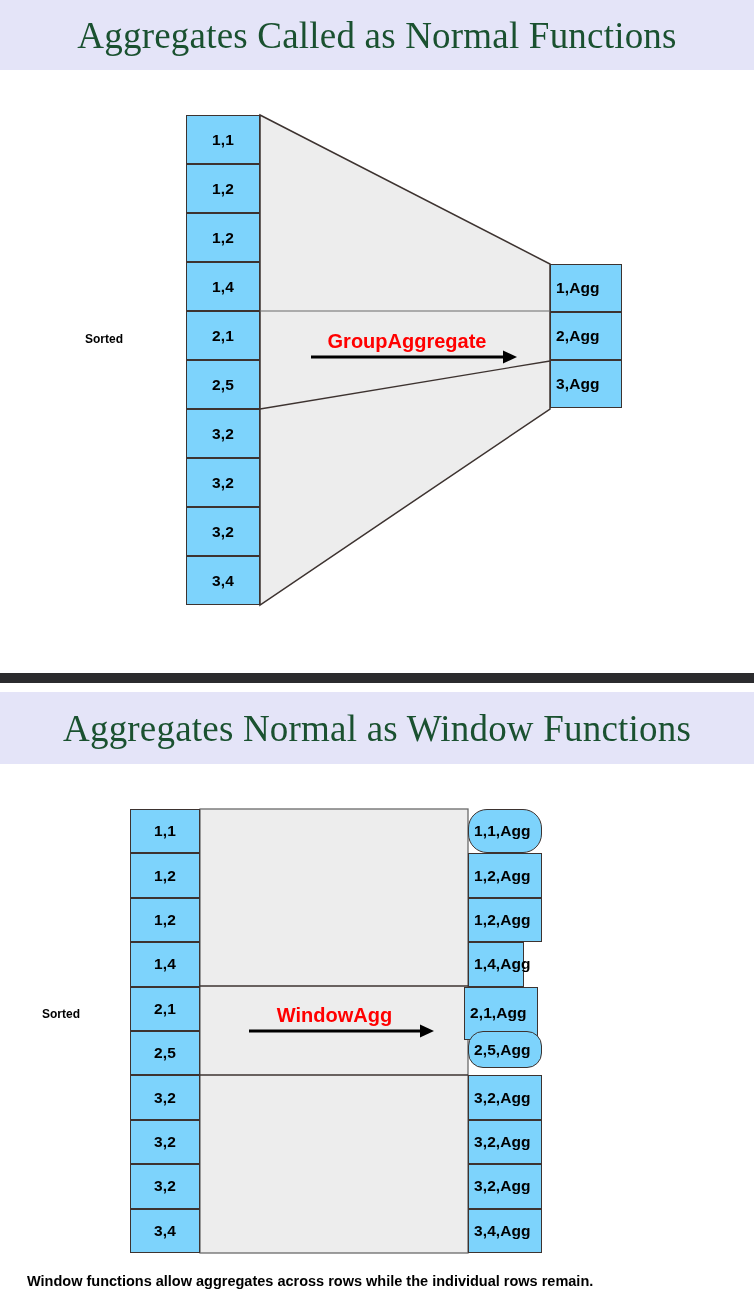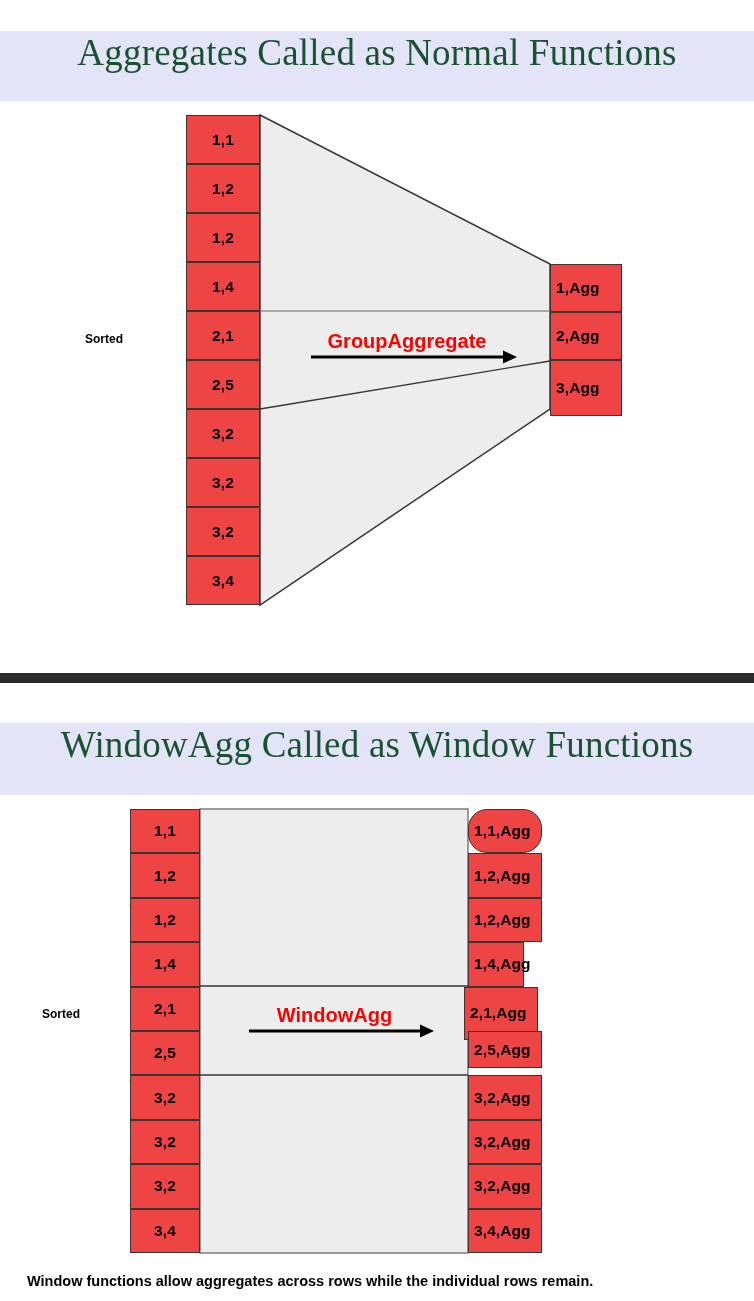--- a/index.html
+++ b/index.html
@@ -15,22 +15,22 @@
     overflow: hidden;
   }
 
   
   .title-band {
     position: absolute;
     left: 0;
     width: 754px;
     background: #e4e4f8;
     display: flex;
+    align-items: center;
     justify-content: center;
-    margin-top: 31px;
   }
   .title-text {
     font-family: "Liberation Serif", serif;
     color: #1a5130;
     font-size: 37px;
     letter-spacing: 0.2px;
     white-space: nowrap;
   }
 
   
@@ -48,21 +48,21 @@
     top: 0;
     width: 754px;
     height: 1301px;
     pointer-events: none;
   }
   .diagram svg { display: block; }
 
   
   .cell {
     position: absolute;
-    background: #ef4444;
+    background: #7dd3fc;
     border: 1.6px solid #3d3330;
     box-sizing: border-box;
     display: flex;
     align-items: center;
     color: #000000;
     font-weight: bold;
     font-size: 15.5px;
     letter-spacing: 0.1px;
   }
   .cell.center { justify-content: center; }
@@ -124,26 +124,26 @@
 <div class="cell center" style="left:186px; top:262px; width:74px; height:49px;">1,4</div>
 <div class="cell center" style="left:186px; top:311px; width:74px; height:49px;">2,1</div>
 <div class="cell center" style="left:186px; top:360px; width:74px; height:49px;">2,5</div>
 <div class="cell center" style="left:186px; top:409px; width:74px; height:49px;">3,2</div>
 <div class="cell center" style="left:186px; top:458px; width:74px; height:49px;">3,2</div>
 <div class="cell center" style="left:186px; top:507px; width:74px; height:49px;">3,2</div>
 <div class="cell center" style="left:186px; top:556px; width:74px; height:49px;">3,4</div>
 
 <div class="cell left" style="left:550px; top:264px; width:72px; height:48px;">1,Agg</div>
 <div class="cell left" style="left:550px; top:312px; width:72px; height:48px;">2,Agg</div>
-<div class="cell left" style="left:550px; top:360px; width:72px; height:56px;">3,Agg</div>
+<div class="cell left" style="left:550px; top:360px; width:72px; height:48px;">3,Agg</div>
 
 <div class="section-divider" style="top:673px; height:10px;"></div>
 
 <div class="title-band" style="top:692px; height:72px;">
-  <span class="title-text">WindowAgg Called as Window Functions</span>
+  <span class="title-text">Aggregates Normal as Window Functions</span>
 </div>
 
 <div class="diagram">
   <svg width="754" height="1301" viewBox="0 0 754 1301" xmlns="http://www.w3.org/2000/svg">
 
     <rect x="200" y="809" width="268" height="444" fill="#ededed" stroke="#6a6a6a" stroke-width="1.3"></rect>
 
     <line x1="200" y1="986" x2="468" y2="986" stroke="#3d3330" stroke-width="1.3"></line>
     <line x1="200" y1="1075" x2="468" y2="1075" stroke="#3d3330" stroke-width="1.3"></line>
 
@@ -166,19 +166,19 @@
 <div class="cell center" style="left:130px; top:1075.4px; width:70px; height:44.4px;">3,2</div>
 <div class="cell center" style="left:130px; top:1119.8px; width:70px; height:44.4px;">3,2</div>
 <div class="cell center" style="left:130px; top:1164.2px; width:70px; height:44.4px;">3,2</div>
 <div class="cell center" style="left:130px; top:1208.6px; width:70px; height:44.4px;">3,4</div>
 
 <div class="cell left" style="left:468px; top:809px; width:74px; height:44.4px;border-radius:19px;">1,1,Agg</div>
 <div class="cell left" style="left:468px; top:853.4px; width:74px; height:44.4px;">1,2,Agg</div>
 <div class="cell left" style="left:468px; top:897.8px; width:74px; height:44.4px;">1,2,Agg</div>
 <div class="cell left" style="left:468px; top:942.2px; width:56px; height:44.4px;">1,4,Agg</div>
 <div class="cell left" style="left:464px; top:986.6px; width:74px; height:53px;">2,1,Agg</div>
-<div class="cell left" style="left:468px; top:1031px; width:74px; height:37px;">2,5,Agg</div>
+<div class="cell left" style="left:468px; top:1031px; width:74px; height:37px;border-radius:15px;">2,5,Agg</div>
 <div class="cell left" style="left:468px; top:1075.4px; width:74px; height:44.4px;">3,2,Agg</div>
 <div class="cell left" style="left:468px; top:1119.8px; width:74px; height:44.4px;">3,2,Agg</div>
 <div class="cell left" style="left:468px; top:1164.2px; width:74px; height:44.4px;">3,2,Agg</div>
 <div class="cell left" style="left:468px; top:1208.6px; width:74px; height:44.4px;">3,4,Agg</div>
 
 <div class="caption" style="left:27px; top:1273px;">Window functions allow aggregates across rows while the individual rows remain.</div>
 
 </body></html>

